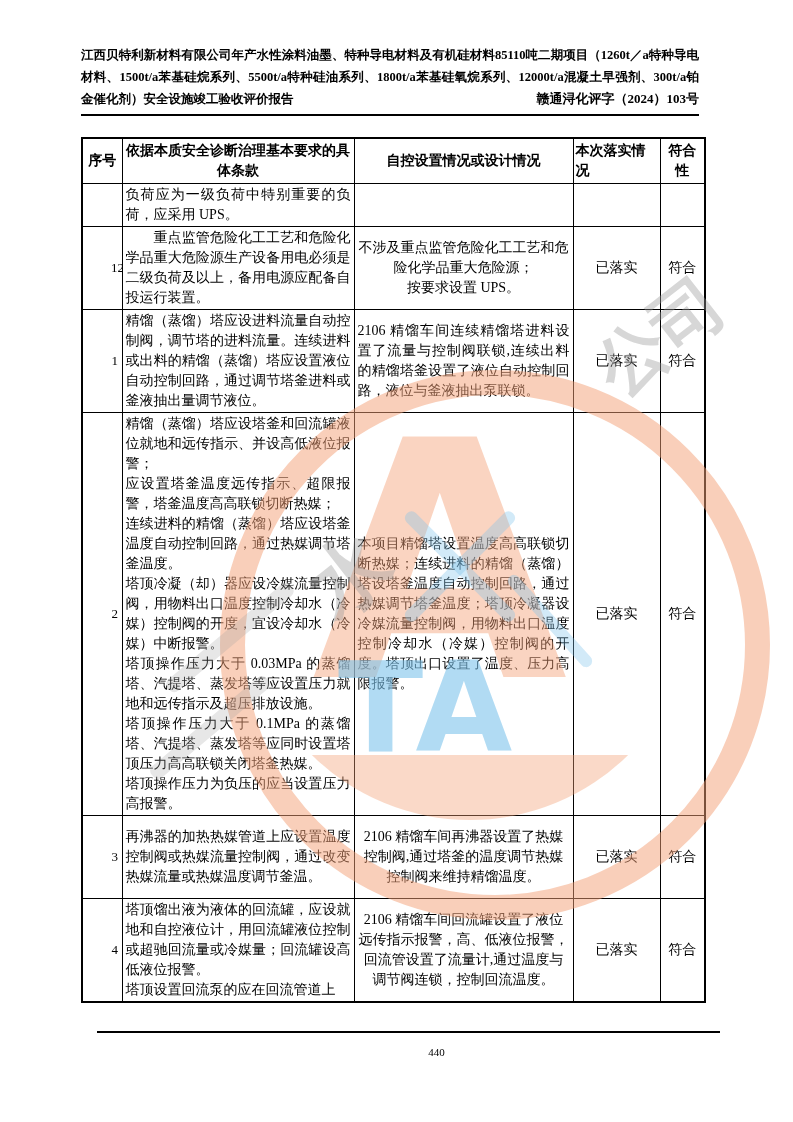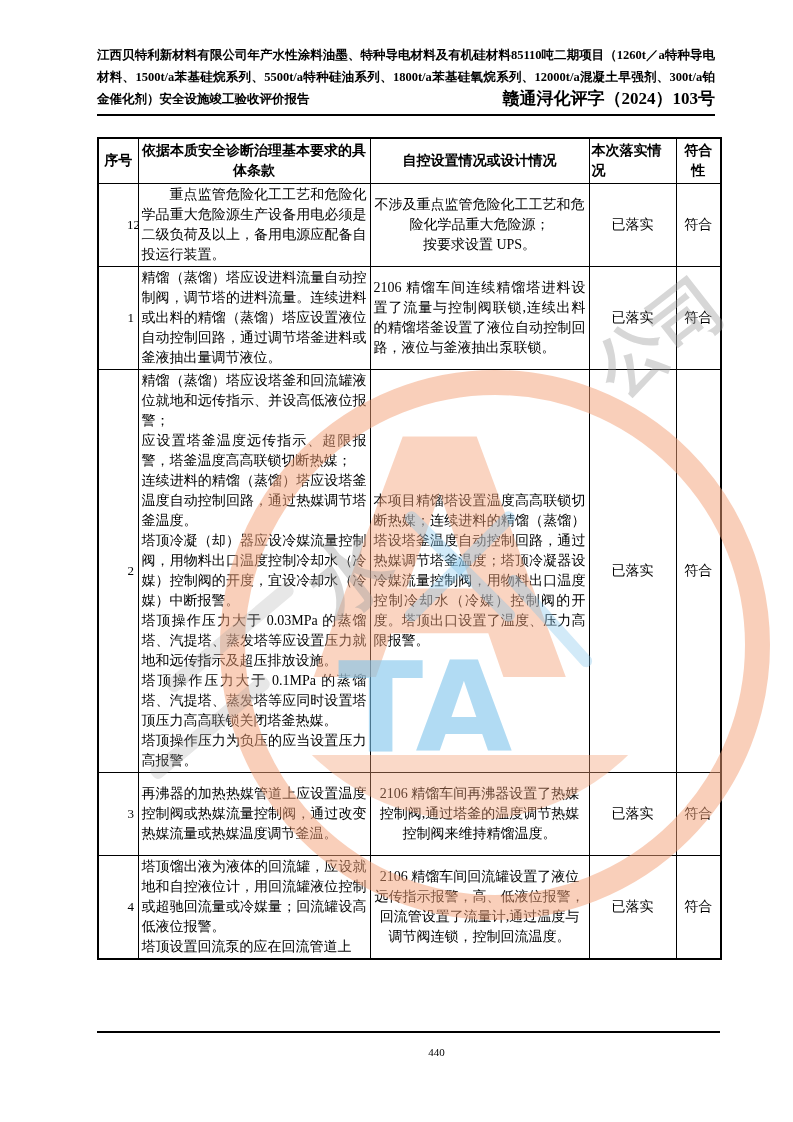--- a/index.html
+++ b/index.html
@@ -1,22 +1,22 @@
 <!DOCTYPE html>
 <html><head>
 <meta charset="utf-8">
 <style>
   html,body{margin:0;padding:0;}
   body{
     width:793px;height:1122px;position:relative;background:#ffffff;color:#000;
     font-family:"Liberation Serif","DejaVu Serif",serif;overflow:hidden;
   }
-  .content{position:absolute;left:97px;top:44px;width:618px;z-index:1;}
+  .content{position:absolute;left:81px;top:44px;width:618px;z-index:1;}
   .doc-header{position:relative;font-size:12.5px;font-weight:bold;line-height:22px;text-align:justify;}
-  .doc-number{position:absolute;right:0;bottom:0;background:transparent;font-size:17px;font-weight:bold;white-space:nowrap;}
+  .doc-number{position:absolute;right:0;bottom:0;background:transparent;font-size:13px;font-weight:bold;white-space:nowrap;}
   .header-rule{border-bottom:2px solid #000;margin-top:4px;height:0;}
   table.main{border-collapse:collapse;table-layout:fixed;width:623px;margin-top:21px;border:2px solid #000;}
   td,th{border:1px solid #000;padding:1px 3px;font-size:14px;line-height:20px;vertical-align:middle;
         white-space:pre-line;word-break:break-all;overflow:hidden;}
   th{font-weight:bold;text-align:center;line-height:20px;padding:1px 2px;}
   th.h-status,th.h-conf{text-align:left;}
   th.h-conf{text-align:center;margin-top:40px;}
   .no{text-align:center;font-size:13px;white-space:nowrap;padding-left:28px;}
   .clause{text-align:justify;}
   .control{text-align:center;}
@@ -76,20 +76,27 @@
         <col style="width:45px">
     </colgroup>
     <tbody>
         <tr class="hrow">
       <th>序号</th>
       <th>依据本质安全诊断治理基本要求的具体条款</th>
       <th>自控设置情况或设计情况</th>
       <th class="h-status">本次落实情况</th>
       <th class="h-conf">符合性</th>
     </tr>
+    <tr class="rc">
+      <td class="no"></td>
+      <td class="clause">负荷应为一级负荷中特别重要的负荷，应采用 UPS。</td>
+      <td class="control"></td>
+      <td class="status"></td>
+      <td class="conf"></td>
+    </tr>
     <tr class="r12">
       <td class="no">12</td>
       <td class="clause">重点监管危险化工工艺和危险化学品重大危险源生产设备用电必须是二级负荷及以上，备用电源应配备自投运行装置。</td>
       <td class="control">不涉及重点监管危险化工工艺和危险化学品重大危险源；
 按要求设置 UPS。</td>
       <td class="status">已落实</td>
       <td class="conf">符合</td>
     </tr>
     <tr class="r1">
       <td class="no">1</td>

